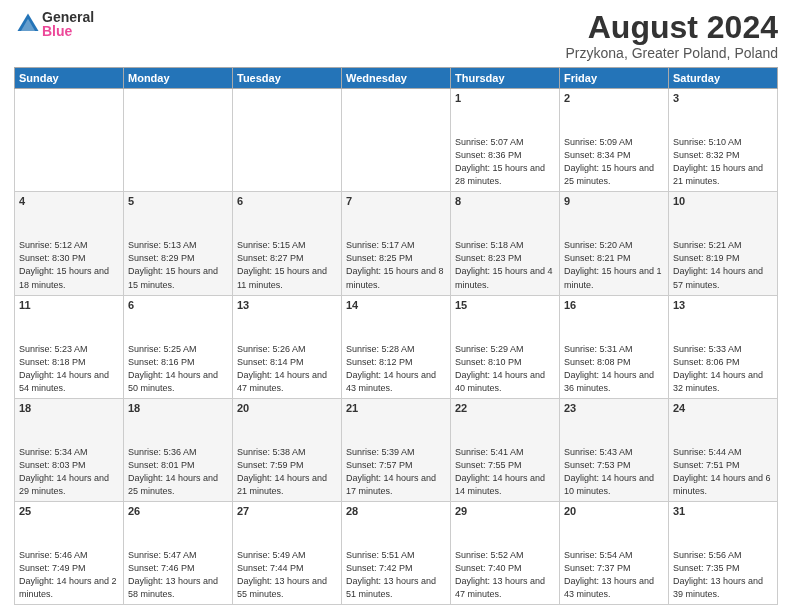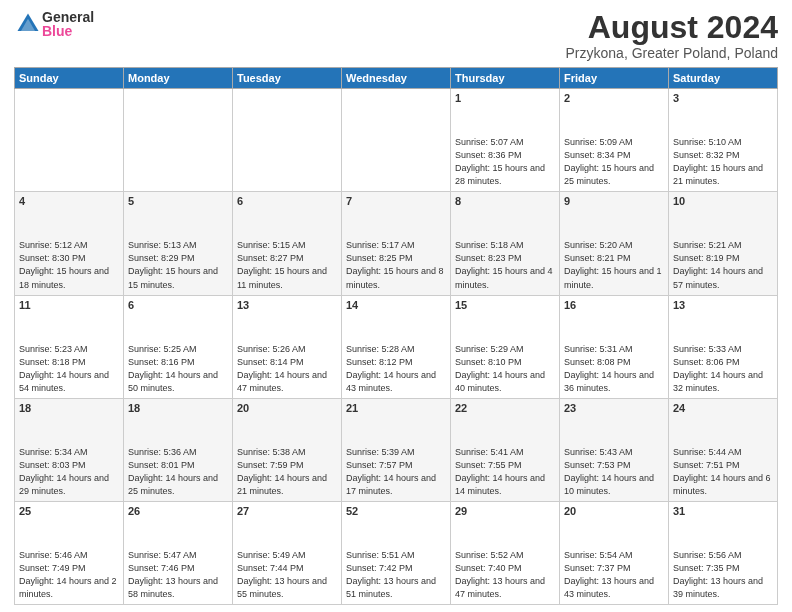--- a/index.html
+++ b/index.html
@@ -248,21 +248,21 @@
           </td>
           <td>
             <span class="day-num">26</span>
             <div class="day-info">Sunrise: 5:47 AM<br>Sunset: 7:46 PM<br>Daylight: 13 hours and 58 minutes.</div>
           </td>
           <td>
             <span class="day-num">27</span>
             <div class="day-info">Sunrise: 5:49 AM<br>Sunset: 7:44 PM<br>Daylight: 13 hours and 55 minutes.</div>
           </td>
           <td>
-            <span class="day-num">52</span>
+            <span class="day-num">28</span>
             <div class="day-info">Sunrise: 5:51 AM<br>Sunset: 7:42 PM<br>Daylight: 13 hours and 51 minutes.</div>
           </td>
           <td>
             <span class="day-num">29</span>
             <div class="day-info">Sunrise: 5:52 AM<br>Sunset: 7:40 PM<br>Daylight: 13 hours and 47 minutes.</div>
           </td>
           <td>
             <span class="day-num">20</span>
             <div class="day-info">Sunrise: 5:54 AM<br>Sunset: 7:37 PM<br>Daylight: 13 hours and 43 minutes.</div>
           </td>

